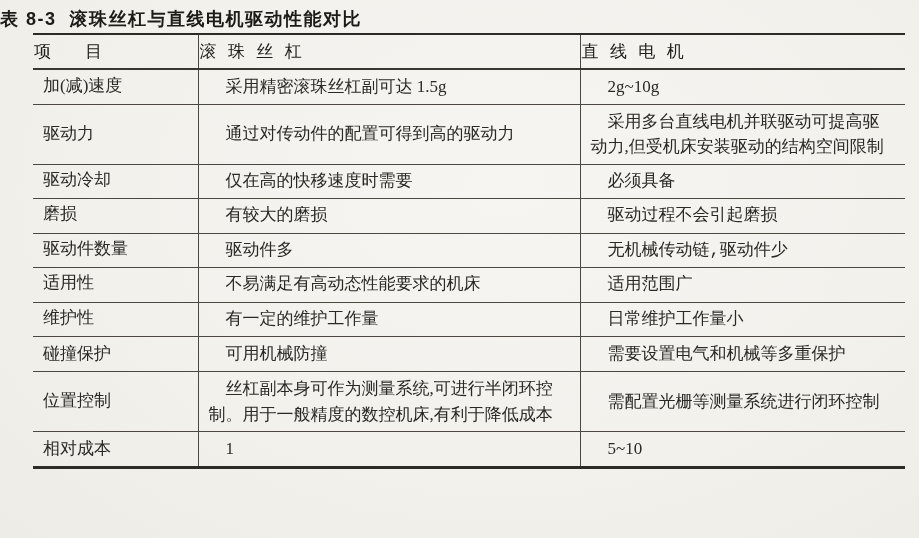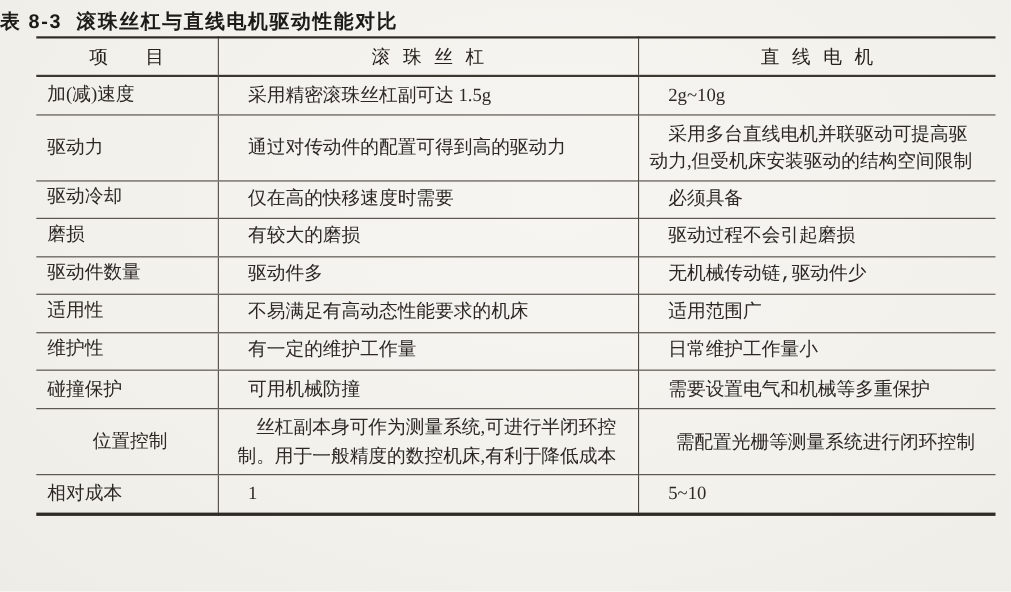--- a/index.html
+++ b/index.html
@@ -49,40 +49,40 @@
     font-weight: normal;
     box-sizing: border-box;
   }
   th:nth-child(2), td:nth-child(2) {
     border-left: 1px solid #4c4841;
     border-right: 1px solid #4c4841;
   }
   thead tr { height: 35px; }
   thead th {
     border-bottom: 2px solid #3a3731;
-    text-align: center;
+    text-align: left;
     white-space: pre;
     word-spacing: 0.42em;
     color: #24211d;
   }
   td.item {
     padding: 4px 4px 4px 10px;
     line-height: 1.45;
   }
   td.cell {
     padding: 4px 12px 4px 10px;
     text-indent: 1em;
     line-height: 1.5;
   }
   tr.h-s  { height: 32px; font-family: Liberation Mono, monospace; }
   tr.h-m  { height: 35px; }
   tr.h-m2 { height: 36px; }
   tr.h-t1 { height: 58px; }
   tr.h-t2 { height: 54px; }
-  tr.h-t3 { height: 53px; text-align: center; }
+  tr.h-t3 { height: 53px; }
 </style>
 </head>
 <body>
 
 <div class="page">
 
   <div class="doc-title">表 8-3  滚珠丝杠与直线电机驱动性能对比</div>
 
   <table class="cmp">
     <colgroup>

